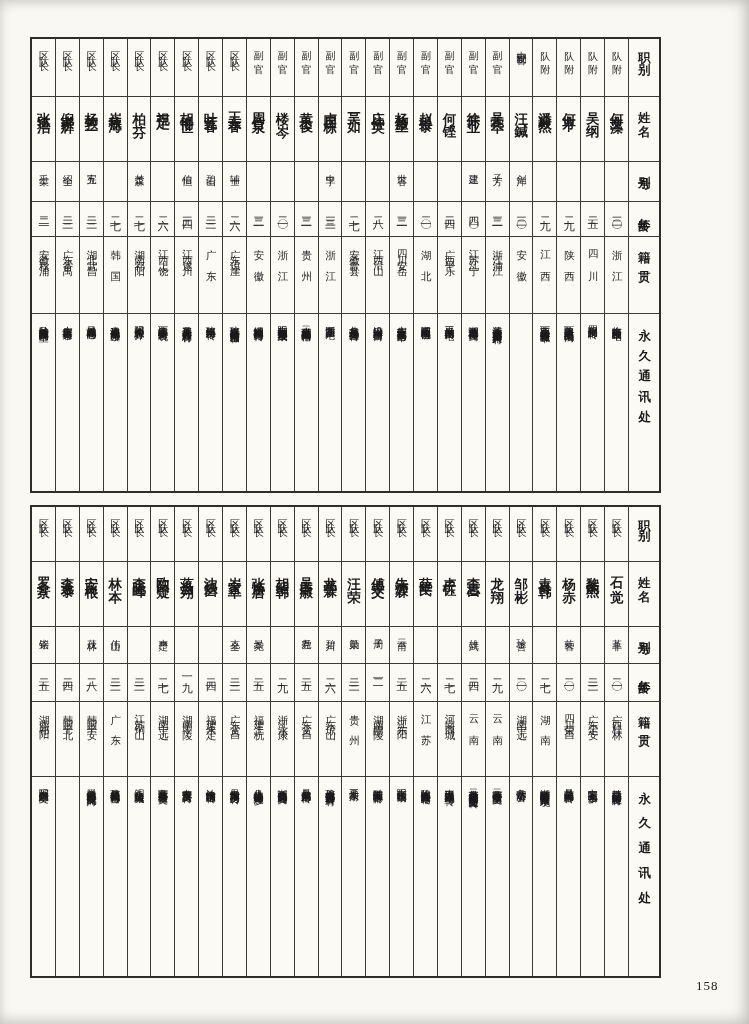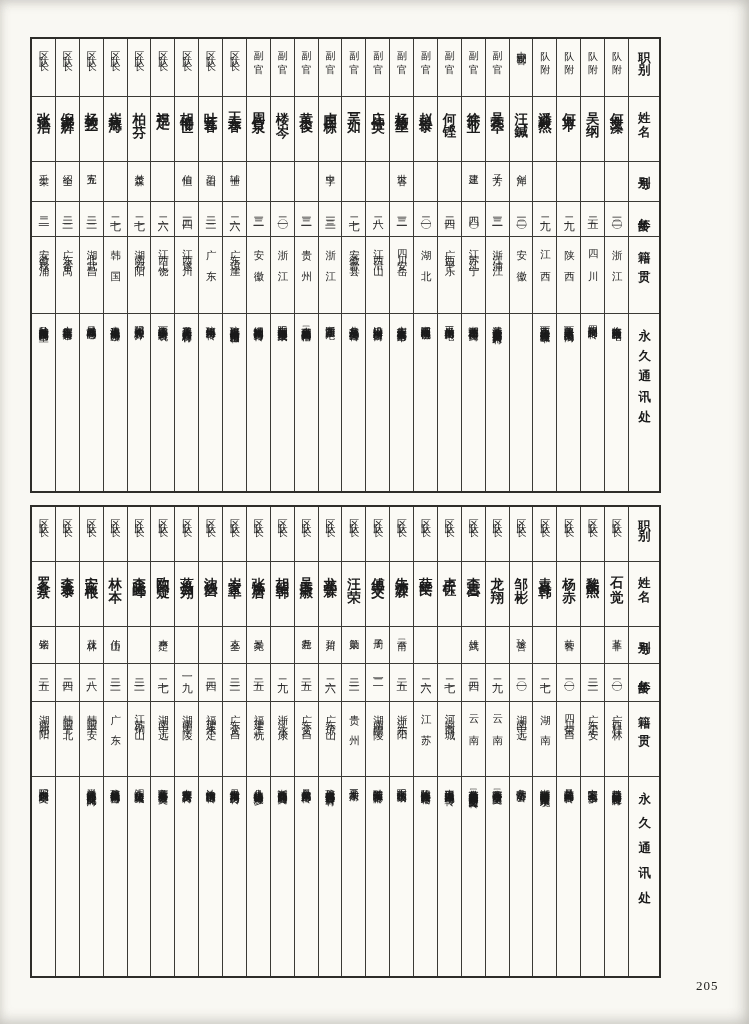--- a/index.html
+++ b/index.html
@@ -1081,14 +1081,14 @@
           <span style="letter-spacing: 1px;">年龄</span>
         </div>
         <div class="cell c-origin">
           <span style="letter-spacing: 18.5px;">籍贯</span>
         </div>
         <div class="cell c-addr">
           <span style="letter-spacing: 24.9px;">永久通讯处</span>
         </div>
       </div>
     </div>
-  <div class="page-number">205</div>
+  <div class="page-number">158</div>
 </div>
 
 </body></html>

